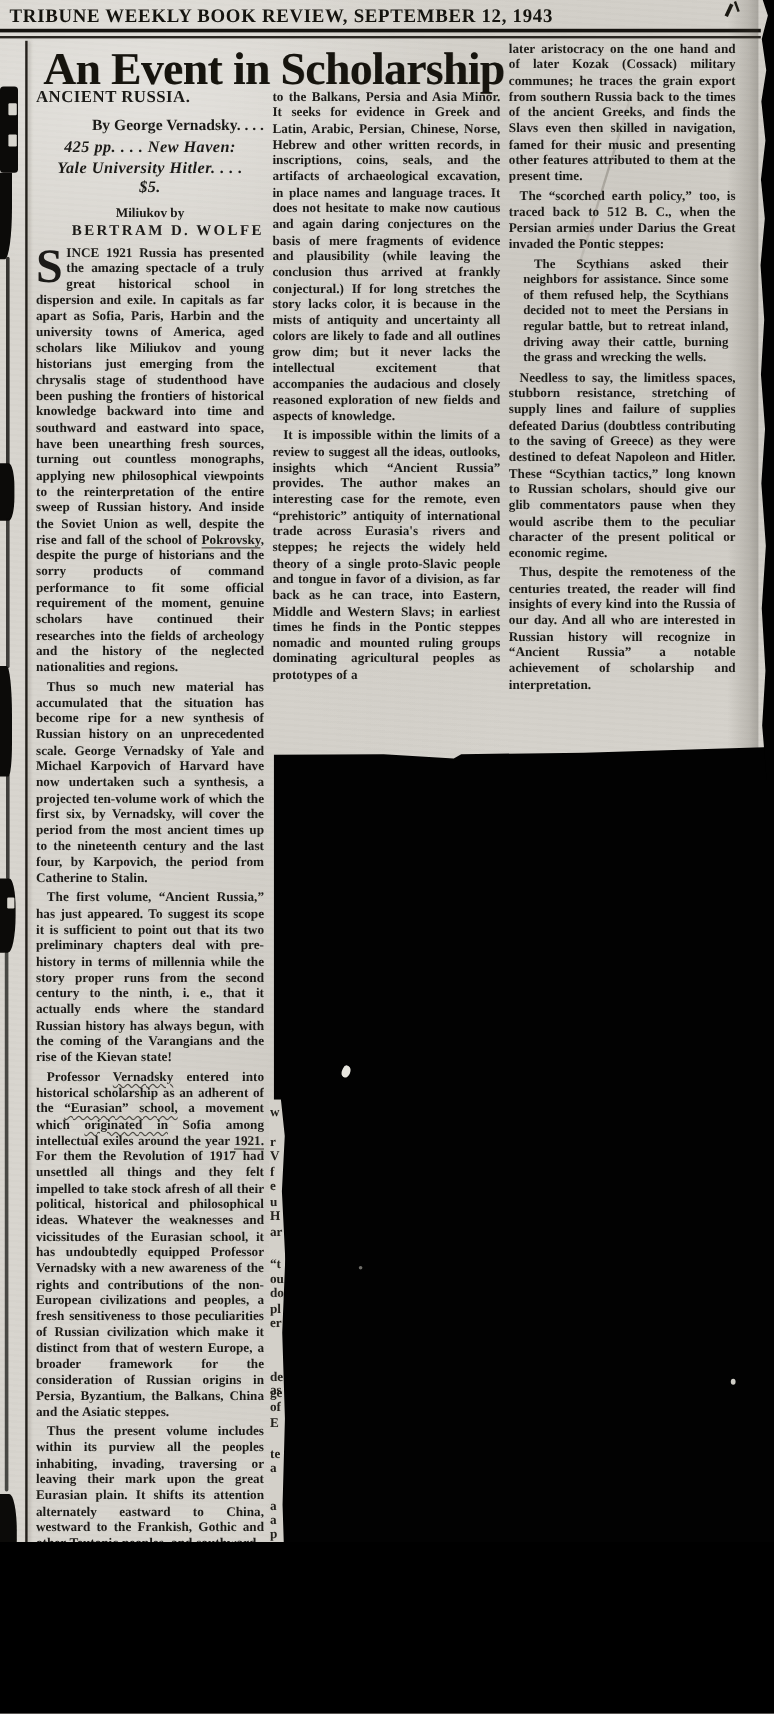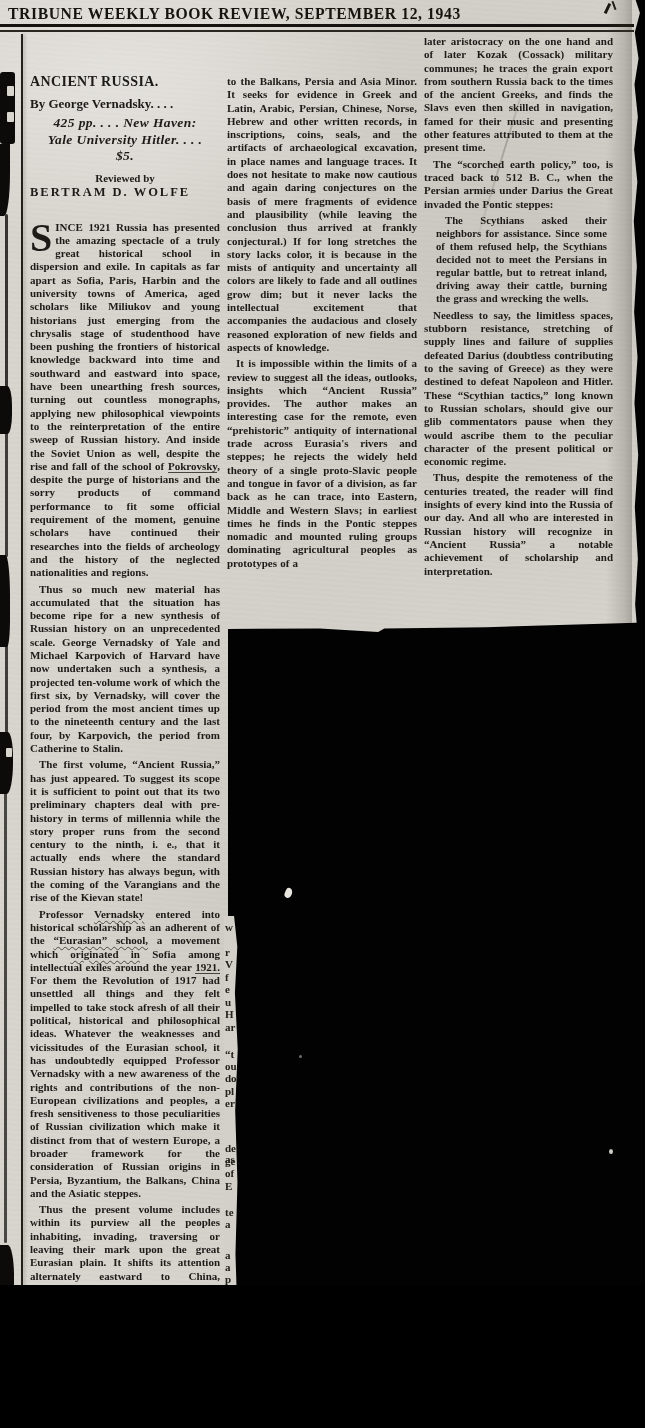--- a/index.html
+++ b/index.html
@@ -19,24 +19,24 @@
   .rule-thin{left:0;top:30px;width:634px;height:2px;background:#2a2722;}
   .vrule{left:21px;top:34px;width:2px;height:1394px;background:#23201b;box-shadow:2px 0 3px rgba(60,55,45,.25);}
   
   .headline{left:36px;top:36px;width:392px;font-size:38px;font-weight:bold;letter-spacing:-.5px;
     white-space:nowrap;color:#16140e;text-shadow:.4px .4px 0 rgba(20,18,12,.35);}
   .col{position:absolute;overflow:hidden;text-align:justify;}
   .col1{left:30px;top:70px;width:190px;height:1354px;}
   .col2{left:227px;top:75px;width:190px;height:700px;}
   .col3{left:424px;top:35px;width:189px;height:640px;}
   .booktitle{font-size:14px;font-weight:bold;letter-spacing:.4px;margin:4px 0 6px;text-align:left;}
-  .byline{font-size:13px;font-weight:bold;margin:0 0 3px;text-align:left;}
+  .byline{font-size:13px;font-weight:bold;margin:0 0 3px;text-align:right;}
   .publine{font-size:13.5px;font-weight:bold;font-style:italic;line-height:16.5px;letter-spacing:.4px;text-align:center;}
   .revby{font-size:11px;font-weight:600;text-align:center;margin-top:7px;}
-  .reviewer{font-size:12.5px;font-weight:bold;text-align:left;letter-spacing:2px;margin:1px 0 21px;}
+  .reviewer{font-size:12.5px;font-weight:bold;text-align:right;letter-spacing:2px;margin:1px 0 5px;}
   
   .para{font-size:11px;line-height:13.3px;font-weight:600;word-spacing:.5px;text-indent:9px;margin:0 0 3px;}
   .para.lead{text-indent:0;}
   .para.quote{font-size:10.7px;line-height:13px;margin:2px 6px 4px 12px;}
   .dropcap{float:left;font-size:40px;line-height:32px;font-weight:bold;padding:1px 3px 0 0;}
   .u-line{border-bottom:1.5px solid rgba(45,42,36,.85);}
   .u-wavy{text-decoration:underline wavy 1px rgba(45,42,36,.8);text-underline-offset:2px;}
   
   .blackbox{left:228px;top:620px;width:417px;height:808px;background:#020202;
     clip-path:polygon(0% 1.1%, 22% 1.05%, 36% 1.5%, 37.5% 1.05%, 62% .9%, 100% .3%, 100% 100%, 0% 100%);}
@@ -63,28 +63,29 @@
   <div class="abs masthead">TRIBUNE WEEKLY BOOK REVIEW, SEPTEMBER 12, 1943</div>
   <div class="abs rule-thick"></div>
   <div class="abs rule-thin"></div>
   <div class="abs vrule"></div>
   <div class="abs penmark">
     <i style="left:6px;top:2px;width:3px;height:11px;transform:rotate(25deg);"></i>
     <i style="left:13px;top:0;width:2px;height:9px;transform:rotate(-20deg);"></i>
   </div>
   <div class="abs crease"></div>
 
+  <div class="abs headline">An Event in Scholarship</div>
 
   <div class="col col1">
     <div class="booktitle">ANCIENT RUSSIA.</div>
     <div class="byline">By George Vernadsky. . . .</div>
     <div class="publine">425 pp. . . . New Haven:</div>
     <div class="publine">Yale University Hitler. . . .</div>
     <div class="publine">$5.</div>
-    <div class="revby">Reviewed by</div>
+    <div class="revby">Miliukov by</div>
     <div class="reviewer">BERTRAM D. WOLFE</div>
     <div>
         <div class="para lead"><span class="dropcap">S</span><span>INCE 1921 Russia has presented the amazing spectacle of a truly great historical school in dispersion and exile. In capitals as far apart as Sofia, Paris, Harbin and the university towns of America, aged scholars like Miliukov and young historians just emerging from the chrysalis stage of studenthood have been pushing the frontiers of historical knowledge backward into time and southward and eastward into space, have been unearthing fresh sources, turning out countless monographs, applying new philosophical viewpoints to the reinterpretation of the entire sweep of Russian history. And inside the Soviet Union as well, despite the rise and fall of the school of </span><span class="u-line">Pokrovsky</span><span>, despite the purge of historians and the sorry products of command performance to fit some official requirement of the moment, genuine scholars have continued their researches into the fields of archeology and the history of the neglected nationalities and regions.</span></div>
         <div class="para"><span>Thus so much new material has accumulated that the situation has become ripe for a new synthesis of Russian history on an unprecedented scale. George Vernadsky of Yale and Michael Karpovich of Harvard have now undertaken such a synthesis, a projected ten-volume work of which the first six, by Vernadsky, will cover the period from the most ancient times up to the nineteenth century and the last four, by Karpovich, the period from Catherine to Stalin.</span></div>
         <div class="para"><span>The first volume, “Ancient Russia,” has just appeared. To suggest its scope it is sufficient to point out that its two preliminary chapters deal with pre-history in terms of millennia while the story proper runs from the second century to the ninth, i. e., that it actually ends where the standard Russian history has always begun, with the coming of the Varangians and the rise of the Kievan state!</span></div>
         <div class="para"><span>Professor </span><span class="u-wavy">Vernadsky</span><span> entered into historical scholarship as an adherent of the </span><span class="u-wavy">“Eurasian” school,</span><span> a movement which </span><span class="u-wavy">originated in</span><span> Sofia among intellectual exiles around the year </span><span class="u-line">1921.</span><span> For them the Revolution of 1917 had unsettled all things and they felt impelled to take stock afresh of all their political, historical and philosophical ideas. Whatever the weaknesses and vicissitudes of the Eurasian school, it has undoubtedly equipped Professor Vernadsky with a new awareness of the rights and contributions of the non-European civilizations and peoples, a fresh sensitiveness to those peculiarities of Russian civilization which make it distinct from that of western Europe, a broader framework for the consideration of Russian origins in Persia, Byzantium, the Balkans, China and the Asiatic steppes.</span></div>
         <div class="para"><span>Thus the present volume includes within its purview all the peoples inhabiting, invading, traversing or leaving their mark upon the great Eurasian plain. It shifts its attention alternately eastward to China, westward to the Frankish, Gothic and other Teutonic peoples, and southward</span></div>
       </div>
   </div>
 

